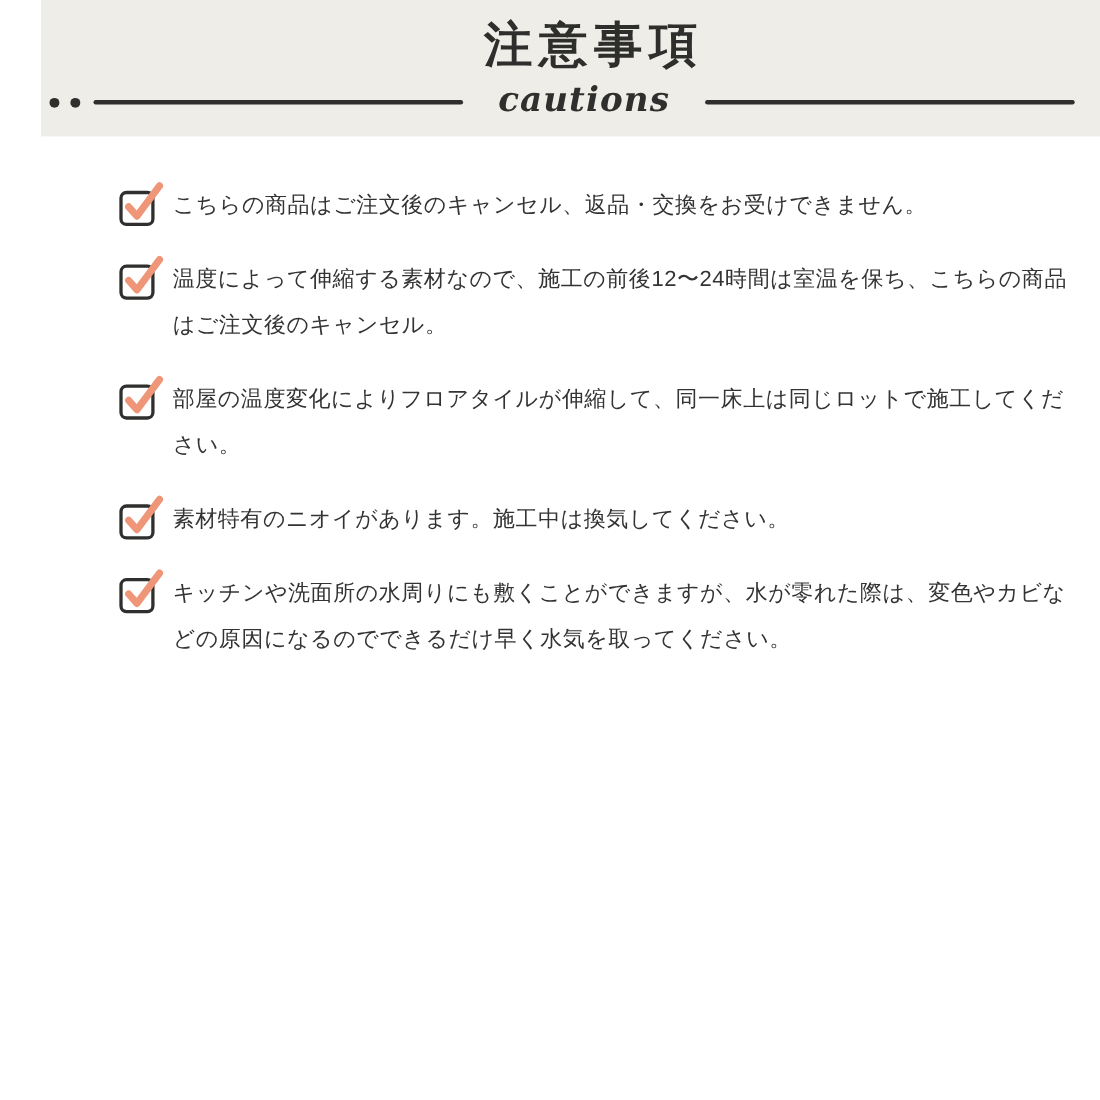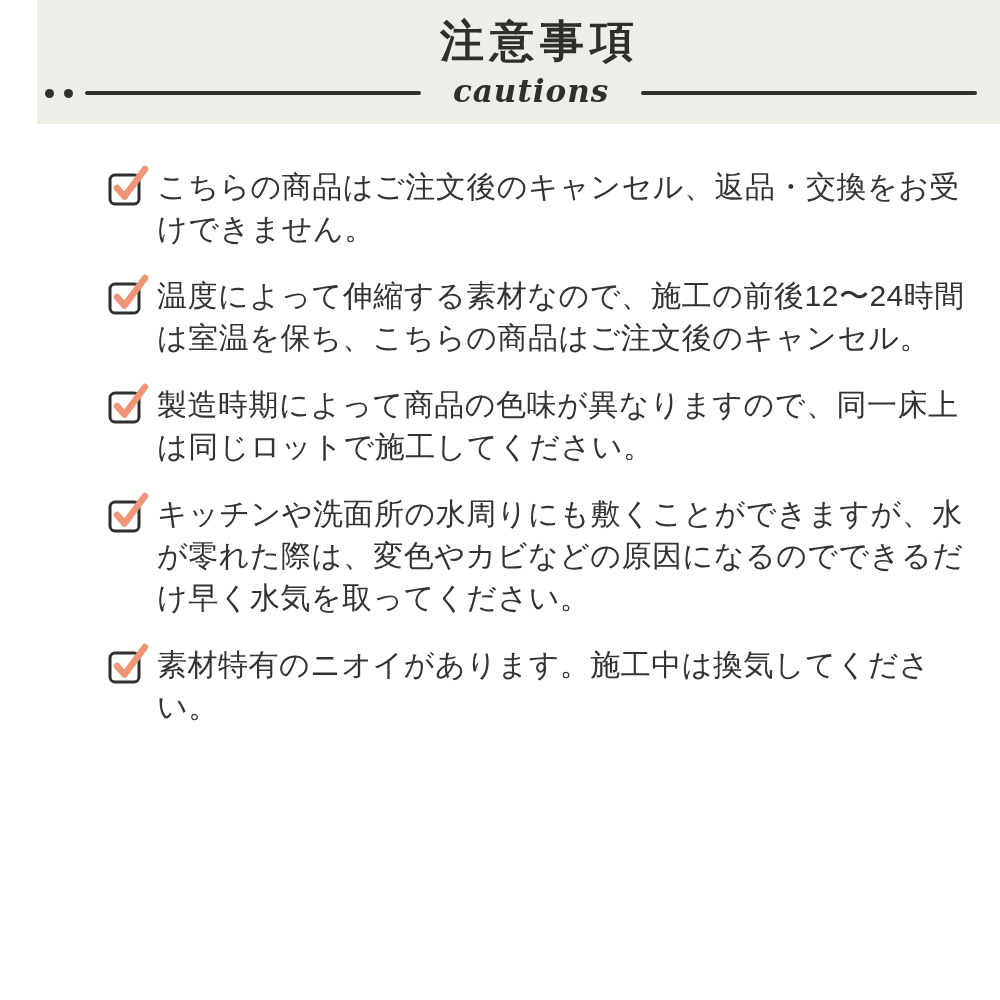--- a/index.html
+++ b/index.html
@@ -81,21 +81,21 @@
   }
   .checkbox{
     flex:0 0 auto;
     width:42px;
     height:42px;
     margin-right:8px;
     margin-top:-1px;
   }
   .checkbox svg{display:block;width:42px;height:42px;}
   .caution-text{
-    font-size:30px;
+    font-size:20px;
     line-height:42px;
     font-weight:500;
     letter-spacing:0.5px;
     color:var(--text);
   }
 </style>
 </head>
 <body>
 
 <div class="page">
@@ -136,38 +136,38 @@
   </div>
 
 
   <div class="caution-item">
     <span class="checkbox">
       <svg viewBox="0 0 42 42" xmlns="http://www.w3.org/2000/svg" aria-hidden="true">
         <rect x="3" y="10" width="29" height="29" rx="5" fill="#FFFFFF" stroke="var(--checkbox-border)" stroke-width="3"></rect>
         <polyline points="10,23 17.5,31.5 38,4" fill="none" stroke="var(--checkmark)" stroke-width="6.5" stroke-linecap="round" stroke-linejoin="round"></polyline>
       </svg>
     </span>
-    <p class="caution-text">製造時期によって商品の色味が異なりますので、同一床上は同じロットで施工してください。</p>
+    <p class="caution-text">部屋の温度変化によりフロアタイルが伸縮して、同一床上は同じロットで施工してください。</p>
   </div>
 
 
   <div class="caution-item">
     <span class="checkbox">
       <svg viewBox="0 0 42 42" xmlns="http://www.w3.org/2000/svg" aria-hidden="true">
         <rect x="3" y="10" width="29" height="29" rx="5" fill="#FFFFFF" stroke="var(--checkbox-border)" stroke-width="3"></rect>
         <polyline points="10,23 17.5,31.5 38,4" fill="none" stroke="var(--checkmark)" stroke-width="6.5" stroke-linecap="round" stroke-linejoin="round"></polyline>
       </svg>
     </span>
-    <p class="caution-text">キッチンや洗面所の水周りにも敷くことができますが、水が零れた際は、変色やカビなどの原因になるのでできるだけ早く水気を取ってください。</p>
+    <p class="caution-text">素材特有のニオイがあります。施工中は換気してください。</p>
   </div>
 
   <div class="caution-item">
     <span class="checkbox">
       <svg viewBox="0 0 42 42" xmlns="http://www.w3.org/2000/svg" aria-hidden="true">
         <rect x="3" y="10" width="29" height="29" rx="5" fill="#FFFFFF" stroke="var(--checkbox-border)" stroke-width="3"></rect>
         <polyline points="10,23 17.5,31.5 38,4" fill="none" stroke="var(--checkmark)" stroke-width="6.5" stroke-linecap="round" stroke-linejoin="round"></polyline>
       </svg>
     </span>
-    <p class="caution-text">素材特有のニオイがあります。施工中は換気してください。</p>
+    <p class="caution-text">キッチンや洗面所の水周りにも敷くことができますが、水が零れた際は、変色やカビなどの原因になるのでできるだけ早く水気を取ってください。</p>
   </div>
 </div>
 
 </div>
 
 </body></html>

